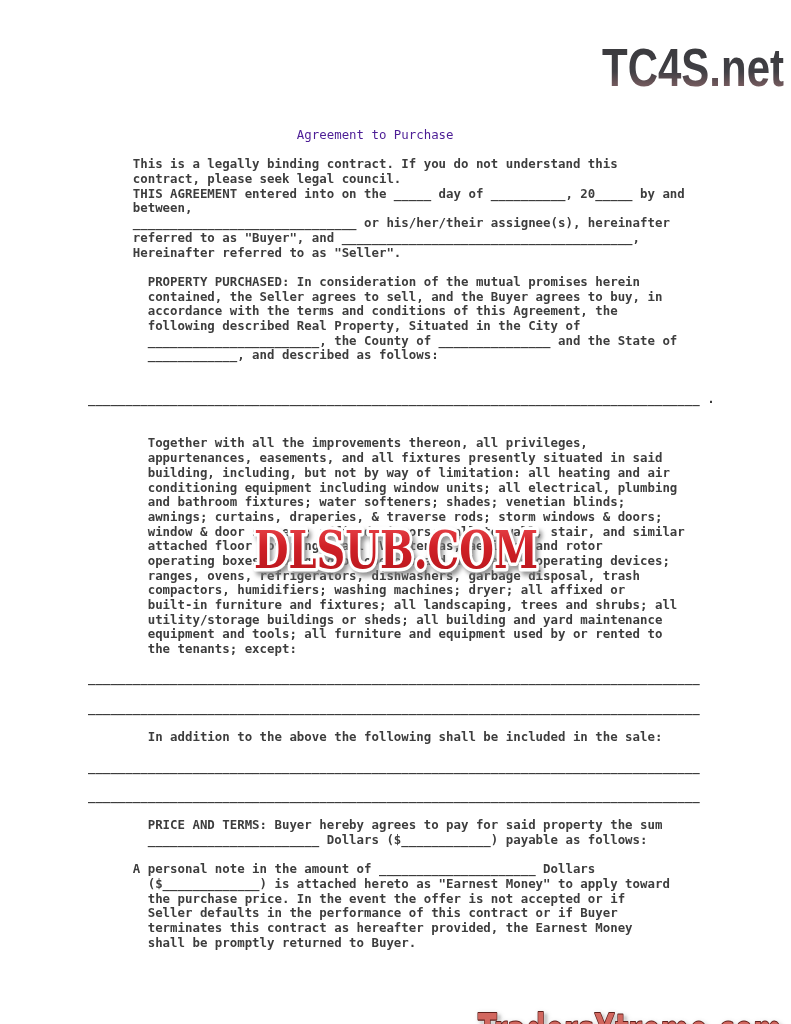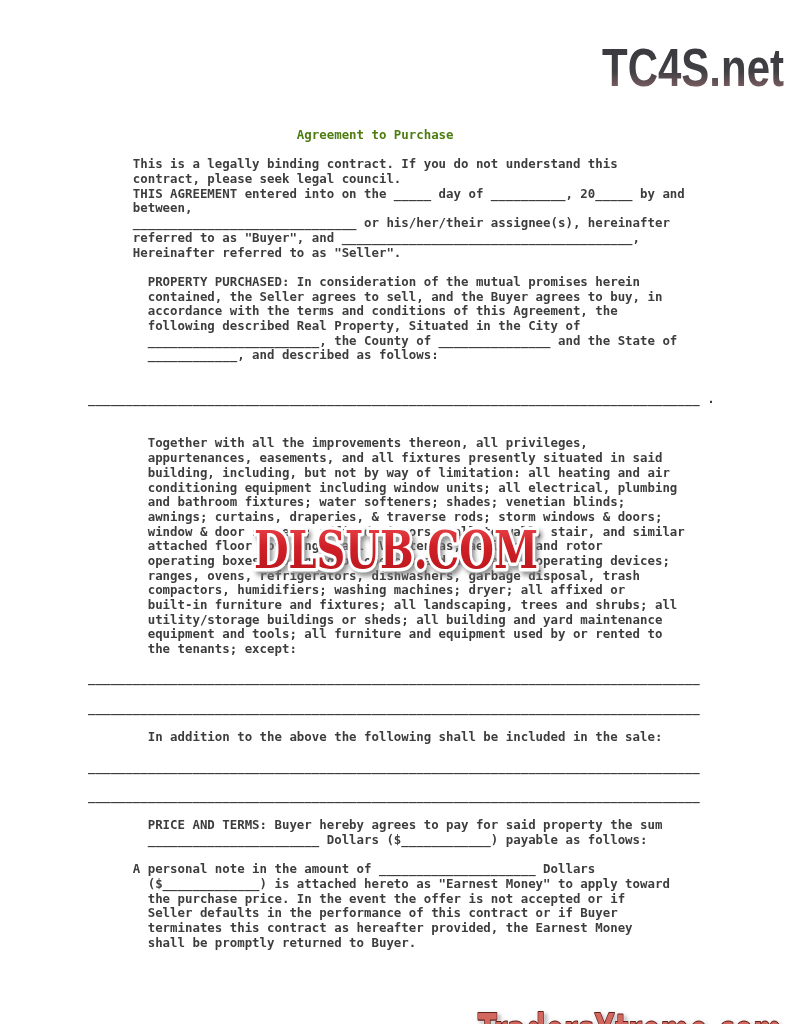--- a/index.html
+++ b/index.html
@@ -13,21 +13,21 @@
   }
   .doc{
     position:absolute;
     left:88px;top:92px;
     font-size:12.4px;
     line-height:14.7px;
     color:#3d3d3d;
     white-space:pre;
   }
   .ln{height:14.7px;font-weight:bold;}
-  .ln.title{font-weight:bold;color:#4d7c0f;}
+  .ln.title{font-weight:normal;color:#4c1d95;}
   .wm-top{position:absolute;left:596px;top:2px;}
   .wm-mid{position:absolute;left:244px;top:478px;}
   .wm-mid text{filter:drop-shadow(3px 4px 2px rgba(125,125,125,0.8));}
   .wm-bottom{position:absolute;left:470px;top:952px;}
   .wm-bottom text{filter:drop-shadow(0 0 2px #f0f0f0) drop-shadow(3px 3px 1px #bdbdbd);}
 </style>
 </head>
 <body>
 
 <div class="page">

